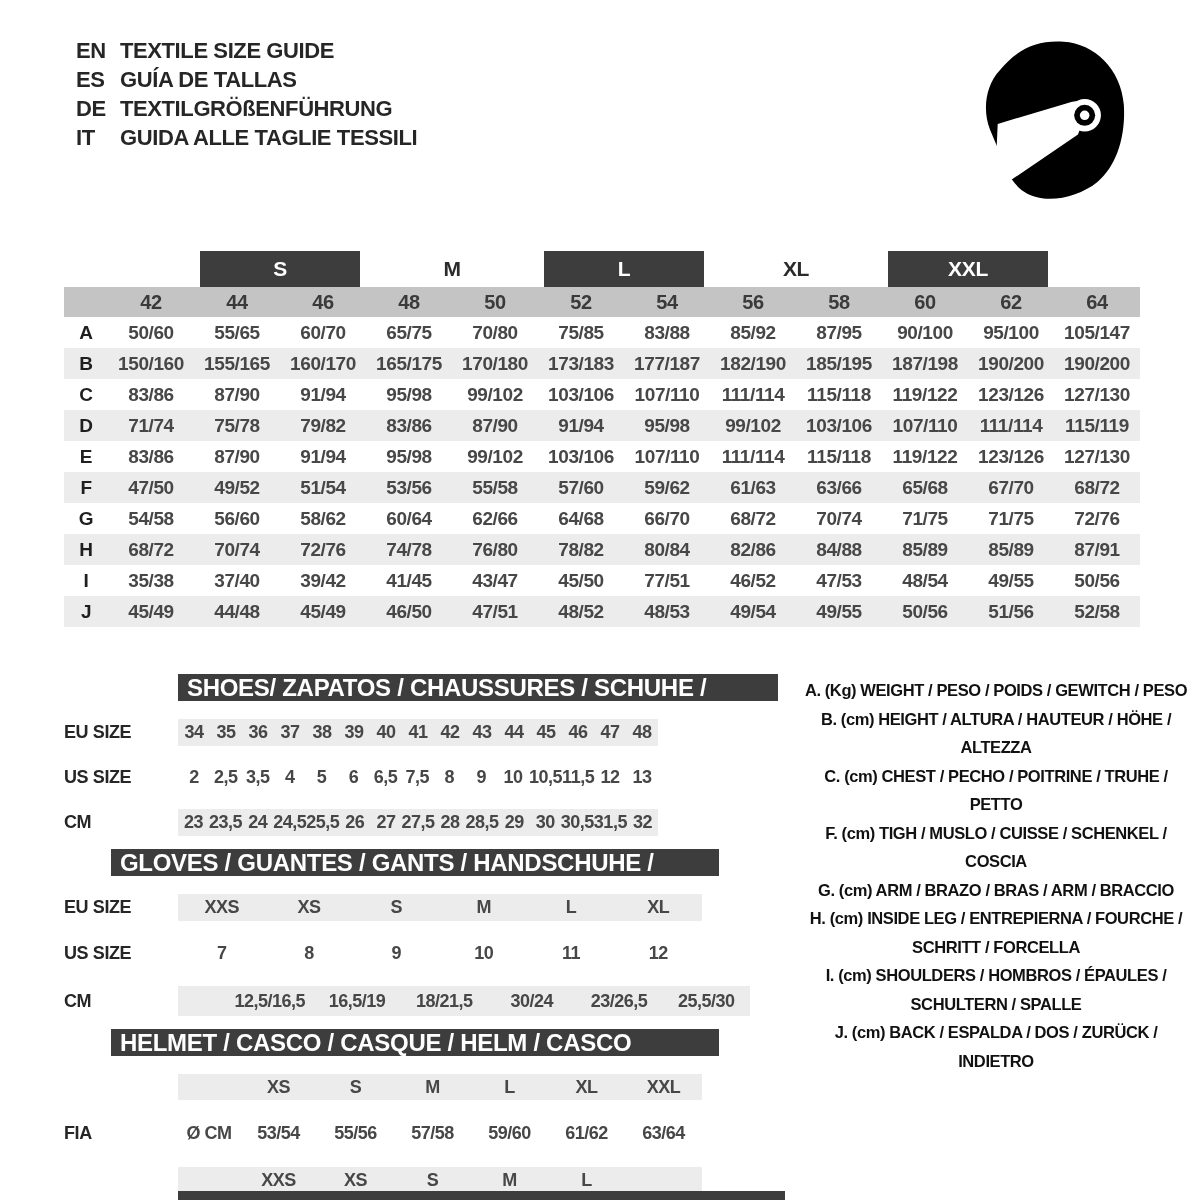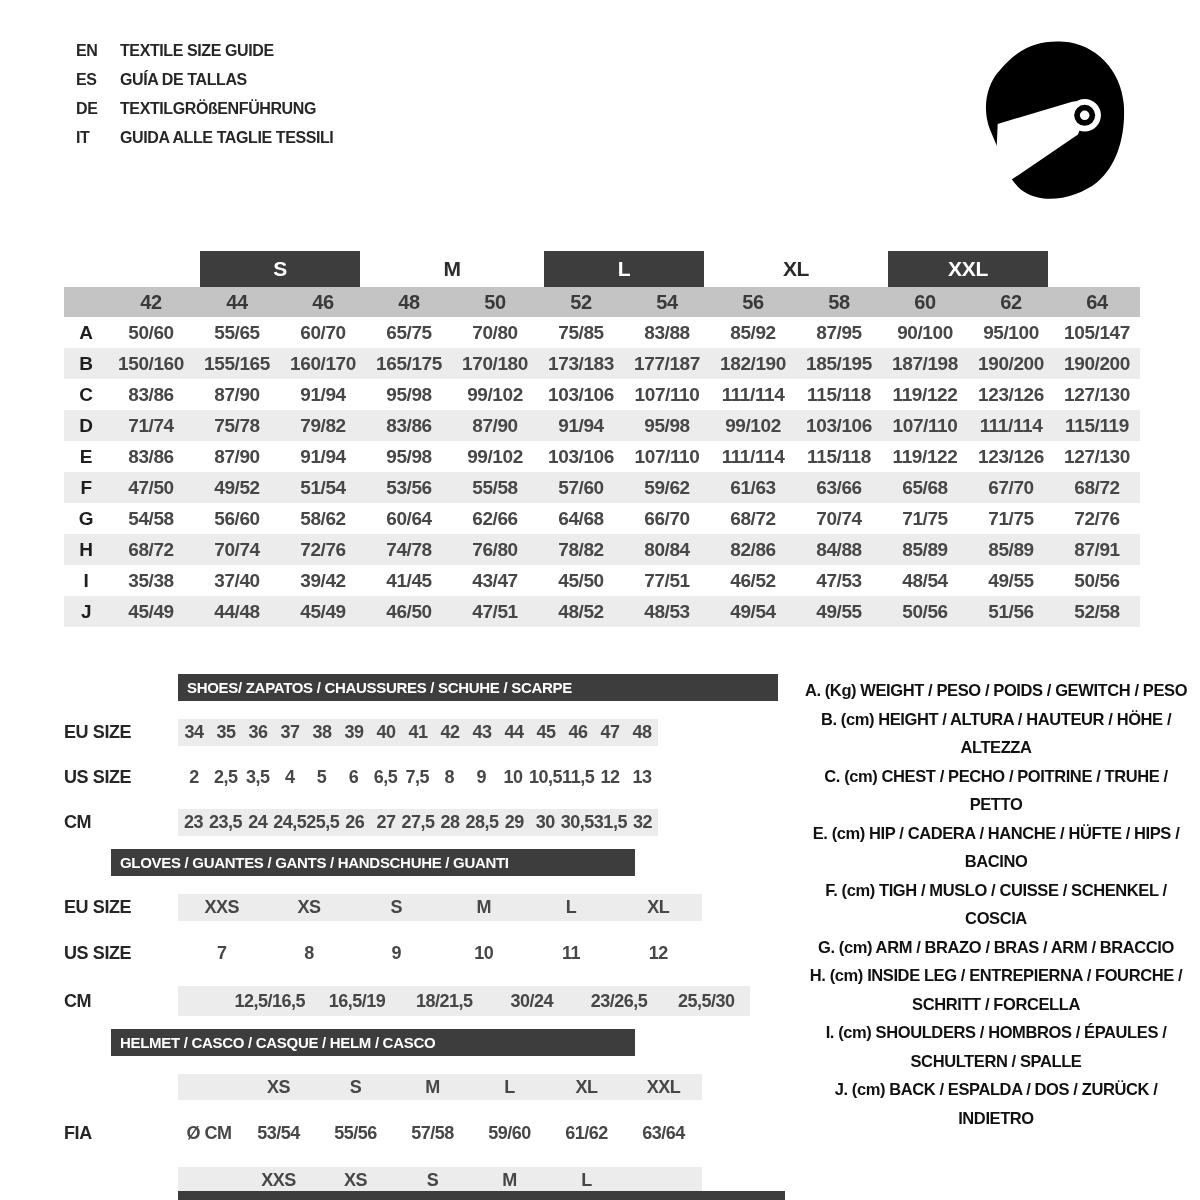--- a/index.html
+++ b/index.html
@@ -12,50 +12,50 @@
   html,body{margin:0;padding:0;background:#fff;}
   body{
     width:1200px;height:1200px;overflow:hidden;position:relative;
     font-family:"Liberation Sans",sans-serif;font-weight:bold;color:var(--val);
     -webkit-font-smoothing:antialiased;
   }
   .page{position:relative;width:1200px;height:1200px;}
 
   
   .lang-block{position:absolute;top:36px;left:76px;}
-  .lang-row{display:flex;font-size:16px;line-height:29px;letter-spacing:-0.4px;color:#262626;}
+  .lang-row{display:flex;font-size:22px;line-height:29px;letter-spacing:-0.4px;color:#262626;}
   .lang-code{width:44px;flex:0 0 44px;}
   .lang-title{white-space:nowrap;}
 
   .helmet-wrap{position:absolute;top:34px;right:58px;width:172px;height:176px;}
 
   
   .size-table{position:absolute;top:249px;left:64px;width:1076px;}
   .trow{display:grid;grid-template-columns:44px repeat(12,1fr);align-items:center;text-align:center;}
   .group-row{height:38px;align-items:end;}
   .group-box{height:36px;line-height:36px;margin:0 6px;font-size:21px;letter-spacing:-0.3px;color:#2b2b2b;}
   .group-box.boxed{background:var(--dark);color:#fff;}
   .num-row{background:var(--band);height:30px;font-size:20px;color:#3a3a3a;letter-spacing:-0.3px;}
   .data-row{height:31px;font-size:19px;letter-spacing:-0.4px;}
   .data-row.alt{background:var(--stripe);}
   .row-letter{color:var(--ink);font-size:19px;}
 
   
   .bottom-left{position:absolute;top:674px;left:64px;width:714px;}
   .btitle{background:var(--dark);color:#fff;height:27px;line-height:27px;
-          font-size:15px;letter-spacing:-0.3px;padding-left:9px;margin-left:114px;box-sizing:border-box;}
+          font-size:24px;letter-spacing:-0.3px;padding-left:9px;margin-left:114px;box-sizing:border-box;}
   .brow{display:flex;align-items:stretch;margin-top:18px;}
   .blabel{width:114px;flex:0 0 114px;display:flex;align-items:center;font-size:18px;color:#262626;letter-spacing:-0.4px;}
   .bdata{display:grid;align-items:center;text-align:center;font-size:18px;letter-spacing:-0.5px;height:27px;}
   .bdata.gray{background:var(--stripe);}
   .shoes .bdata{width:480px;grid-template-columns:repeat(15,1fr);}
   .gloves .bdata{width:524px;grid-template-columns:repeat(6,1fr);}
   .gloves,.helmet-tbl{margin-top:13px;}
   .shoes .btitle{width:600px;}
-  .gloves .btitle,.helmet-tbl .btitle{width:524px;margin-left:47px;}
+  .gloves .btitle,.helmet-tbl .btitle{width:608px;margin-left:47px;}
   .hdata{width:524px;display:grid;grid-template-columns:62px repeat(6,77px);align-items:center;text-align:center;font-size:18px;letter-spacing:-0.5px;}
   .hsizes{height:26px;background:var(--stripe);}
   .hvals{height:31px;}
   .gloves .brow.val-row .bdata{height:29px;}
   .gloves .brow.cm-row .bdata{height:30px;padding-left:48px;}
 
   
   .legend{position:absolute;top:676px;left:800px;width:392px;font-size:16.5px;line-height:28.5px;color:#111;letter-spacing:-0.4px;}
   .legend-item{white-space:normal;text-align:center;}
 
@@ -466,21 +466,20 @@
             </div>
           </div>
         </div>
     </div>
   </div>
 
   <div class="legend">
       <div class="legend-item">A. (Kg) WEIGHT / PESO / POIDS / GEWITCH / PESO</div>
       <div class="legend-item">B. (cm) HEIGHT / ALTURA / HAUTEUR / HÖHE / ALTEZZA</div>
       <div class="legend-item">C. (cm) CHEST / PECHO / POITRINE / TRUHE / PETTO</div>
-      <div class="legend-item">E. (cm) HIP / CADERA / HANCHE / HÜFTE / HIPS /  BACINO</div>
       <div class="legend-item">F. (cm) TIGH / MUSLO / CUISSE / SCHENKEL / COSCIA</div>
       <div class="legend-item">G. (cm) ARM / BRAZO / BRAS / ARM / BRACCIO</div>
       <div class="legend-item">H. (cm) INSIDE LEG / ENTREPIERNA / FOURCHE / SCHRITT / FORCELLA</div>
       <div class="legend-item">I. (cm) SHOULDERS / HOMBROS / ÉPAULES / SCHULTERN / SPALLE</div>
       <div class="legend-item">J. (cm) BACK / ESPALDA / DOS / ZURÜCK / INDIETRO</div>
     </div>
 
   <div class="bottom-bar"></div>
 
 </div>

